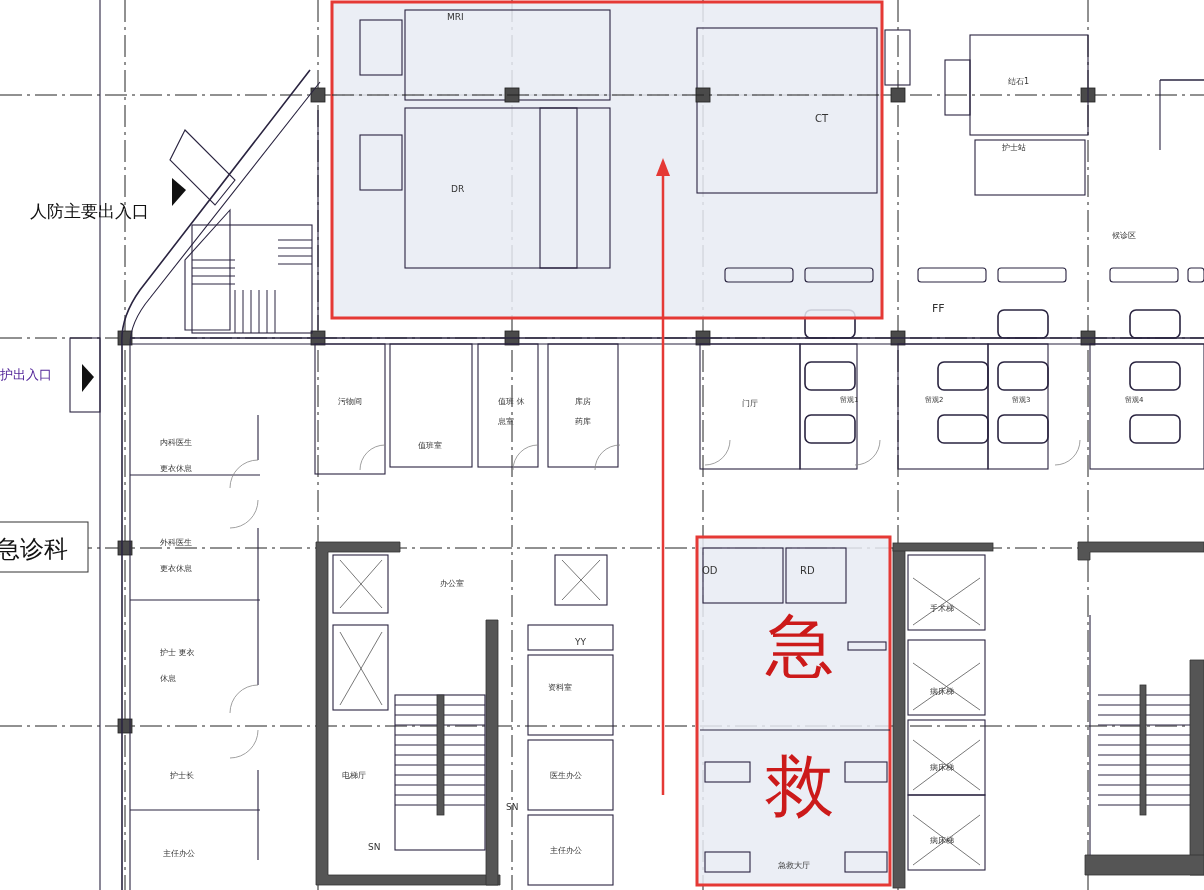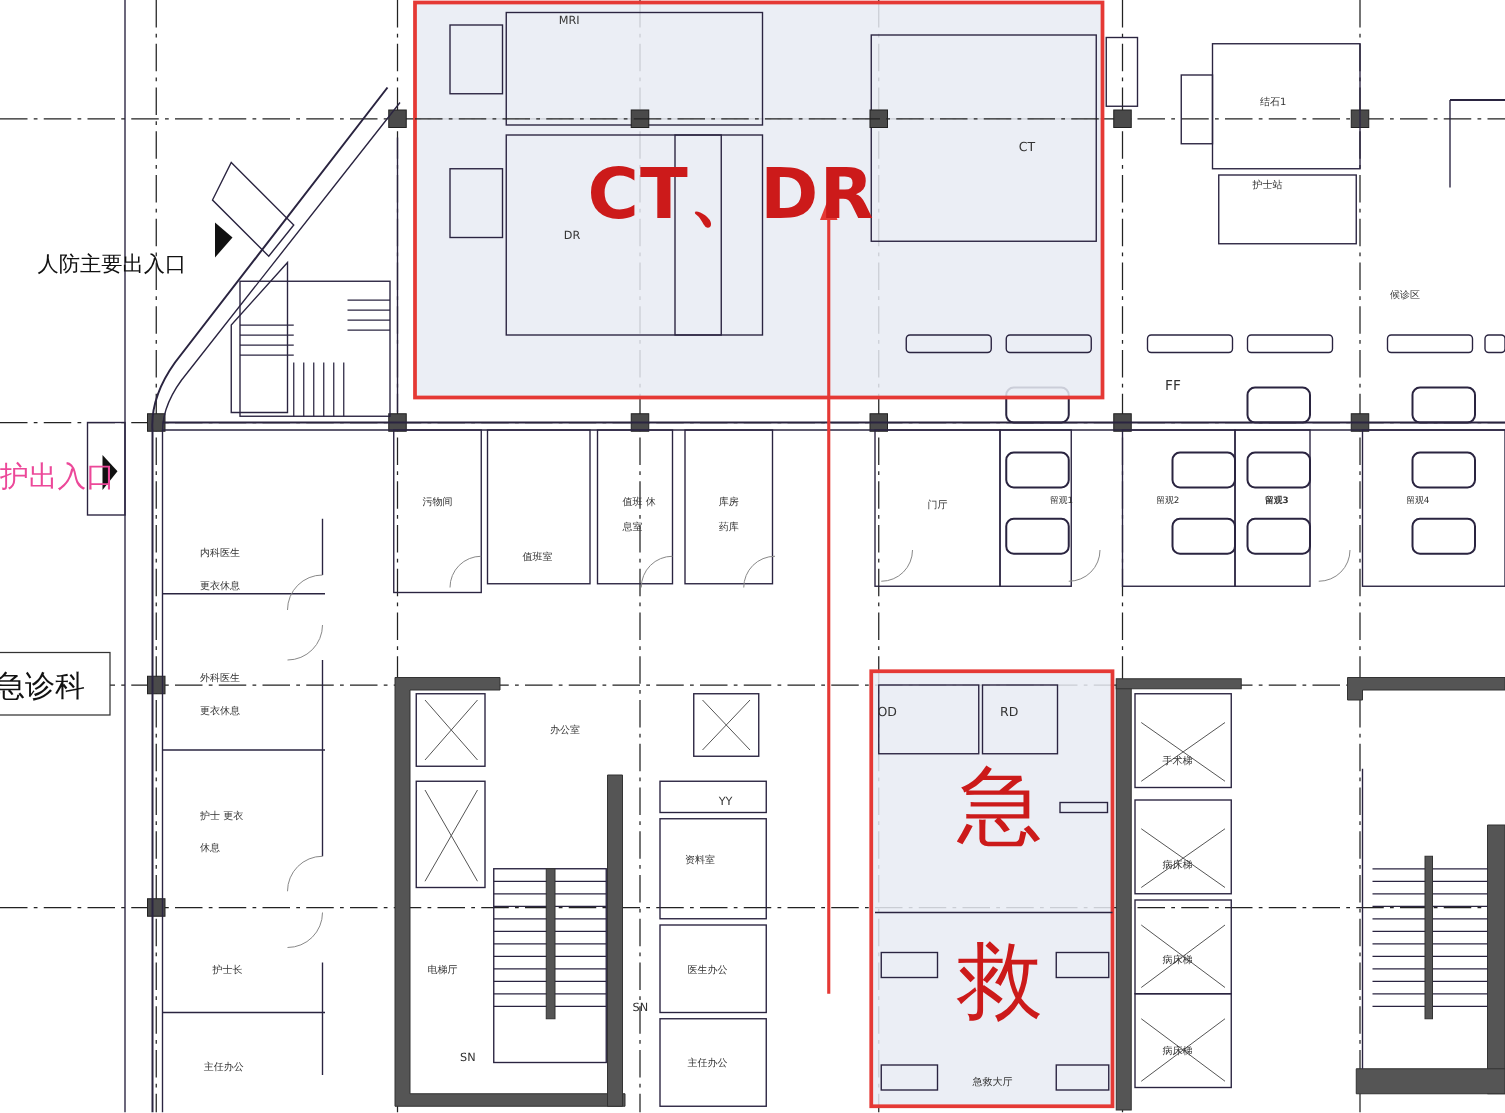--- a/index.html
+++ b/index.html
@@ -242,21 +242,21 @@
 
   <polygon points="172,178 186,190 172,206" fill="#111"></polygon>
   <polygon points="82,364 94,377 82,392" fill="#111"></polygon>
   <rect class="wall2" x="70" y="338" width="30" height="74"></rect>
 
   <rect x="-2" y="522" width="90" height="50" fill="#fff" stroke="#333" stroke-width="1"></rect>
 </svg>
 
 <div style="position:absolute;left:0;top:0;width:1204px;height:890px;">
   <span style="position:absolute;left:30px;top:180px;font-size:17px;color:#111;margin-top:20px;">人防主要出入口</span>
-  <span style="position:absolute;left:0px;top:366px;font-size:23px;color:#ec4899;">护出入口</span>
+  <span style="position:absolute;left:0px;top:366px;font-size:13px;color:#4c1d95;">护出入口</span>
   <span style="position:absolute;left:-4px;top:533px;font-size:24px;color:#111;">急诊科</span>
 
   <span style="position:absolute;left:447px;top:12px;font-size:9px;color:#333;">MRI</span>
   <span style="position:absolute;left:815px;top:113px;font-size:10px;color:#333;">CT</span>
   <span style="position:absolute;left:451px;top:184px;font-size:9px;color:#333;">DR</span>
   <span style="position:absolute;left:932px;top:302px;font-size:11px;color:#333;">FF</span>
   <span style="position:absolute;left:702px;top:565px;font-size:10px;color:#333;">OD</span>
   <span style="position:absolute;left:800px;top:565px;font-size:10px;color:#333;">RD</span>
   <span style="position:absolute;left:575px;top:637px;font-size:9px;color:#333;">YY</span>
   <span style="position:absolute;left:368px;top:842px;font-size:9px;color:#333;">SN</span>
@@ -279,24 +279,23 @@
   <span style="position:absolute;left:575px;top:392px;width:25px;font-size:8px;color:#333;line-height:20px;">库房 药库</span>
 
   <span style="position:absolute;left:440px;top:578px;font-size:8px;color:#333;">办公室</span>
   <span style="position:absolute;left:342px;top:770px;font-size:8px;color:#333;">电梯厅</span>
   <span style="position:absolute;left:548px;top:682px;font-size:8px;color:#333;">资料室</span>
   <span style="position:absolute;left:550px;top:770px;font-size:8px;color:#333;">医生办公</span>
   <span style="position:absolute;left:550px;top:845px;font-size:8px;color:#333;">主任办公</span>
 
   <span style="position:absolute;left:840px;top:395px;font-size:7px;color:#333;">留观1</span>
   <span style="position:absolute;left:925px;top:395px;font-size:7px;color:#333;">留观2</span>
-  <span style="position:absolute;left:1012px;top:395px;font-size:7px;color:#333;font-weight:bold;">留观3</span>
+  <span style="position:absolute;left:1012px;top:395px;font-size:7px;color:#333;">留观3</span>
   <span style="position:absolute;left:1125px;top:395px;font-size:7px;color:#333;">留观4</span>
 
   <span style="position:absolute;left:930px;top:603px;font-size:8px;color:#333;">手术梯</span>
   <span style="position:absolute;left:930px;top:686px;font-size:8px;color:#333;">病床梯</span>
   <span style="position:absolute;left:930px;top:762px;font-size:8px;color:#333;">病床梯</span>
   <span style="position:absolute;left:930px;top:835px;font-size:8px;color:#333;">病床梯</span>
 
-  <span style="position:absolute;left:470px;top:128px;font-size:56px;font-weight:bold;color:#cc1a1a;letter-spacing:1px;line-height:1;">CT、DR</span>
   <span style="position:absolute;left:766px;top:612px;font-size:68px;color:#cc1a1a;font-family:'DejaVu Serif',serif;line-height:1;">急</span>
   <span style="position:absolute;left:766px;top:752px;font-size:68px;color:#cc1a1a;font-family:'DejaVu Serif',serif;line-height:1;">救</span>
 </div>
 
 </body></html>

